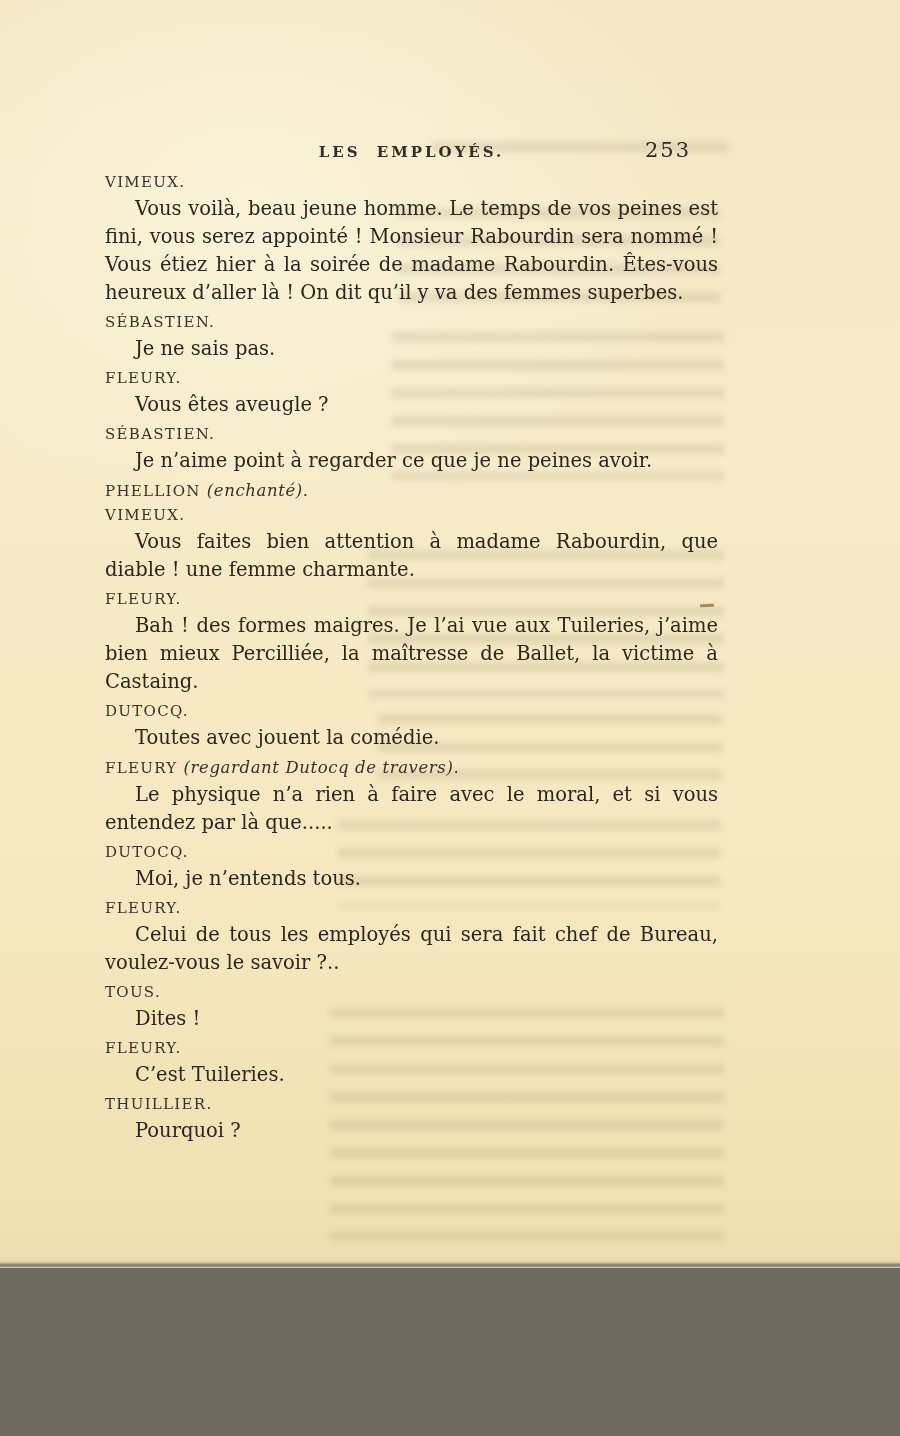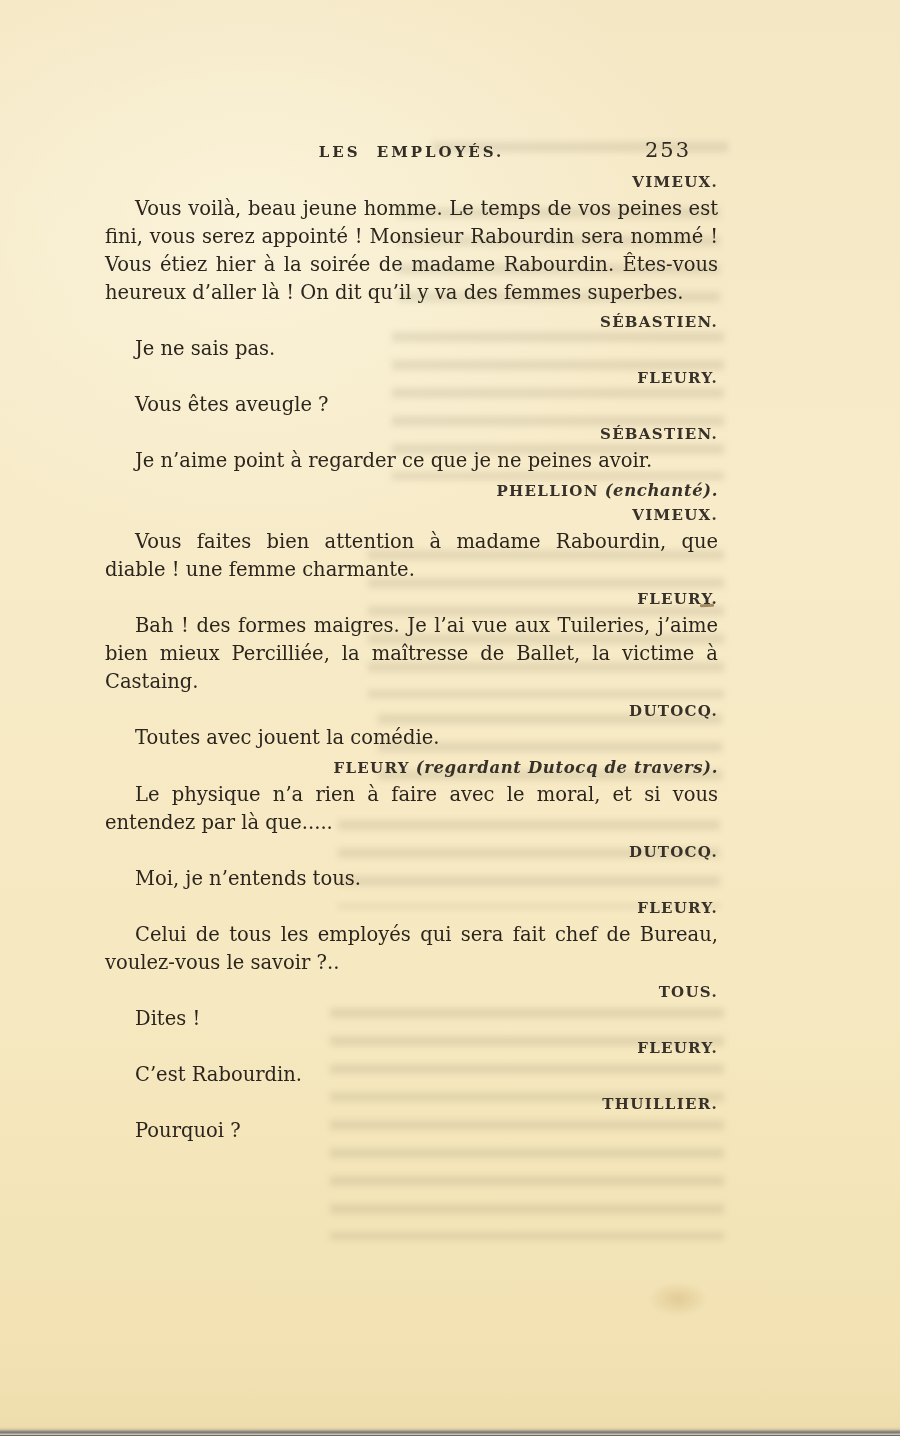--- a/index.html
+++ b/index.html
@@ -1,18 +1,18 @@
 <!DOCTYPE html>
 <html><head>
 <meta charset="utf-8">
 <style>
   html,body{margin:0;padding:0;background:#6e6a62;}
   .page{
     position:relative;
-    width:900px;height:1435px;
+    width:900px;height:1268px;
     overflow:hidden;
     background-color:#f6e9c3;
     background-image:
       radial-gradient(ellipse 700px 500px at 28% 16%, rgba(252,246,224,.75) 0%, rgba(252,246,224,0) 65%),
       linear-gradient(180deg,#f4e7c4 0%,#f7ebc9 35%,#f6e8c0 70%,#f1e1b2 96%,#eddcab 100%),
       linear-gradient(90deg, rgba(236,220,176,.5) 0%, rgba(236,220,176,0) 4%, rgba(236,220,176,0) 96%, rgba(225,205,158,.55) 100%);
     font-family:"DejaVu Serif","Liberation Serif",serif;
     color:#2e2820;
   }
   
@@ -51,27 +51,26 @@
   .head-title{
     position:absolute;left:50%;transform:translateX(-50%);top:3px;
     font-size:15px;font-weight:bold;letter-spacing:3px;word-spacing:8px;
     color:#342e26;white-space:nowrap;
   }
   .page-num{
     position:absolute;right:27px;top:-2px;
     font-size:21px;letter-spacing:2px;color:#2e2820;
   }
   .speaker{
-    text-align:right;
+    text-align:left;
     font-size:15px;line-height:17px;
     margin:7px 0 4px 0;
     letter-spacing:1.3px;
     color:#37312a;
     white-space:nowrap;
-    font-weight:bold;
   }
   .direction{
     font-style:italic;font-size:16.5px;letter-spacing:.6px;margin-left:6px;
   }
   .direction:empty{display:none;}
   .speech{
     margin:0;
     font-size:19.5px;line-height:28px;
     text-align:justify;text-indent:30px;
     color:#2b251d;
@@ -154,21 +153,21 @@
       <p class="speech">Celui de tous les employés qui sera fait chef de Bureau, voulez-vous le savoir ?..</p>
     </div>
 
     <div class="entry">
       <div class="speaker"><span class="name">TOUS.</span></div>
       <p class="speech">Dites !</p>
     </div>
 
     <div class="entry">
       <div class="speaker"><span class="name">FLEURY.</span></div>
-      <p class="speech">C’est Rabourdin.</p>
+      <p class="speech">C’est Tuileries.</p>
     </div>
 
     <div class="entry">
       <div class="speaker"><span class="name">THUILLIER.</span></div>
       <p class="speech">Pourquoi ?</p>
     </div>
 
   </div>
 
   <div class="edge-bottom"></div>

